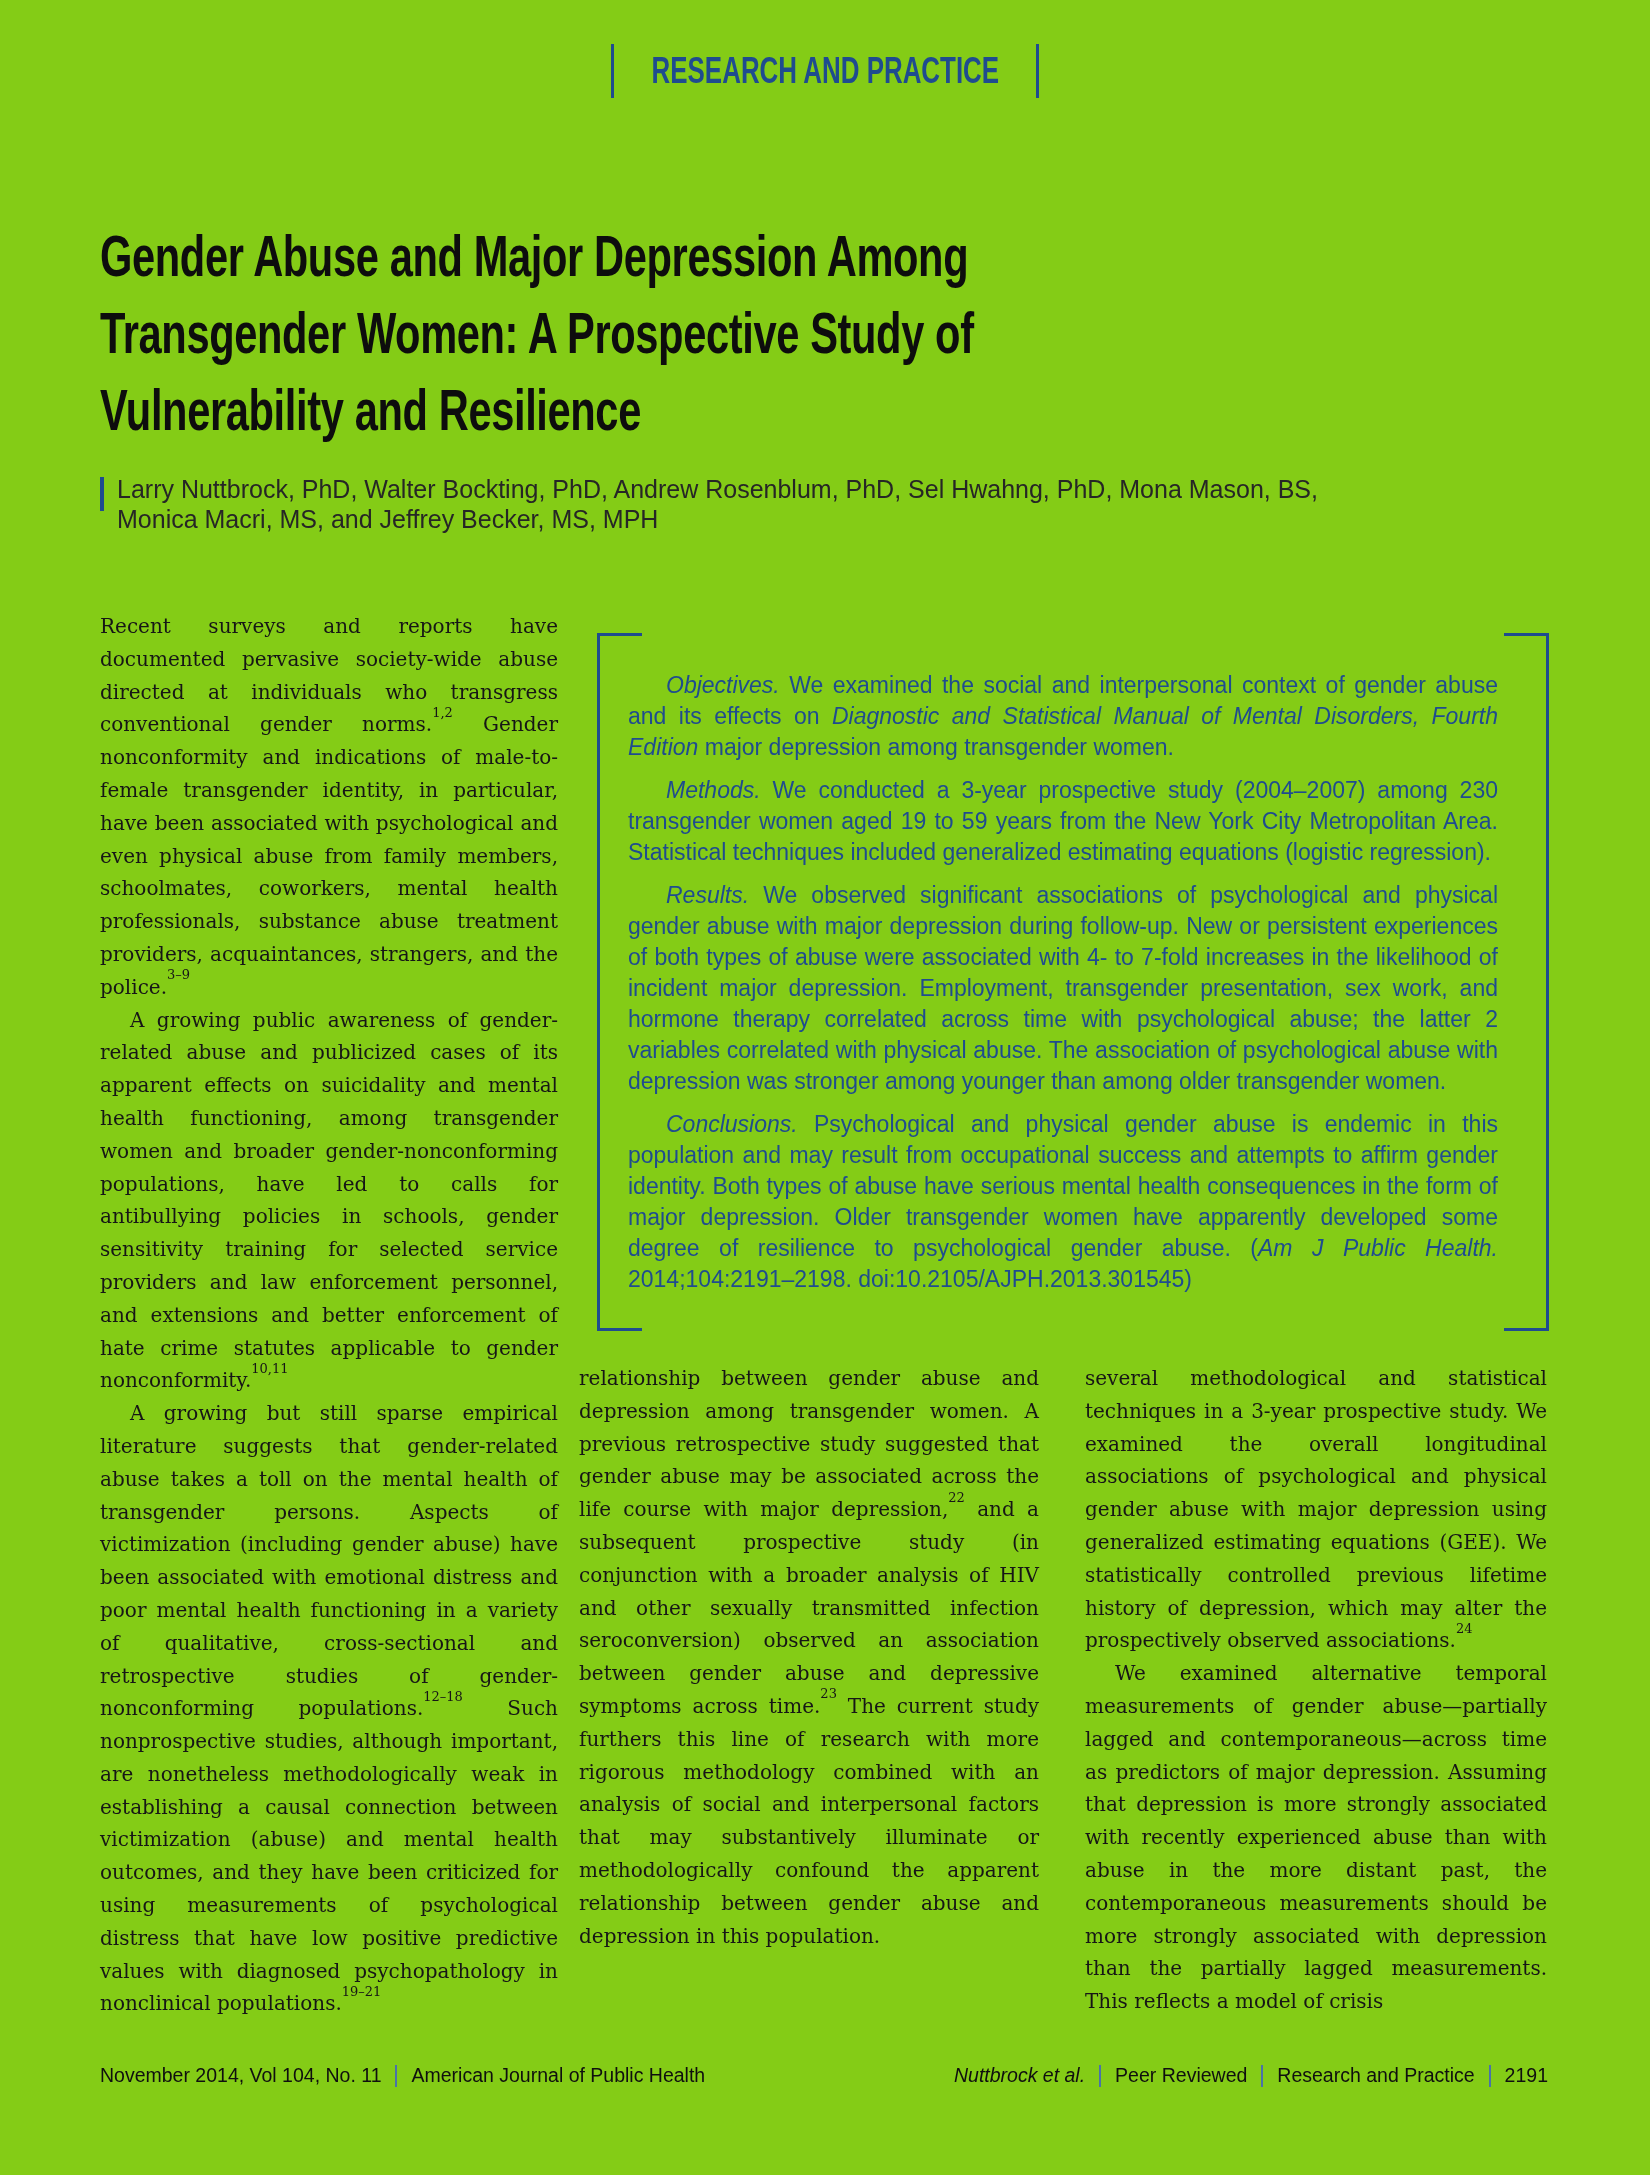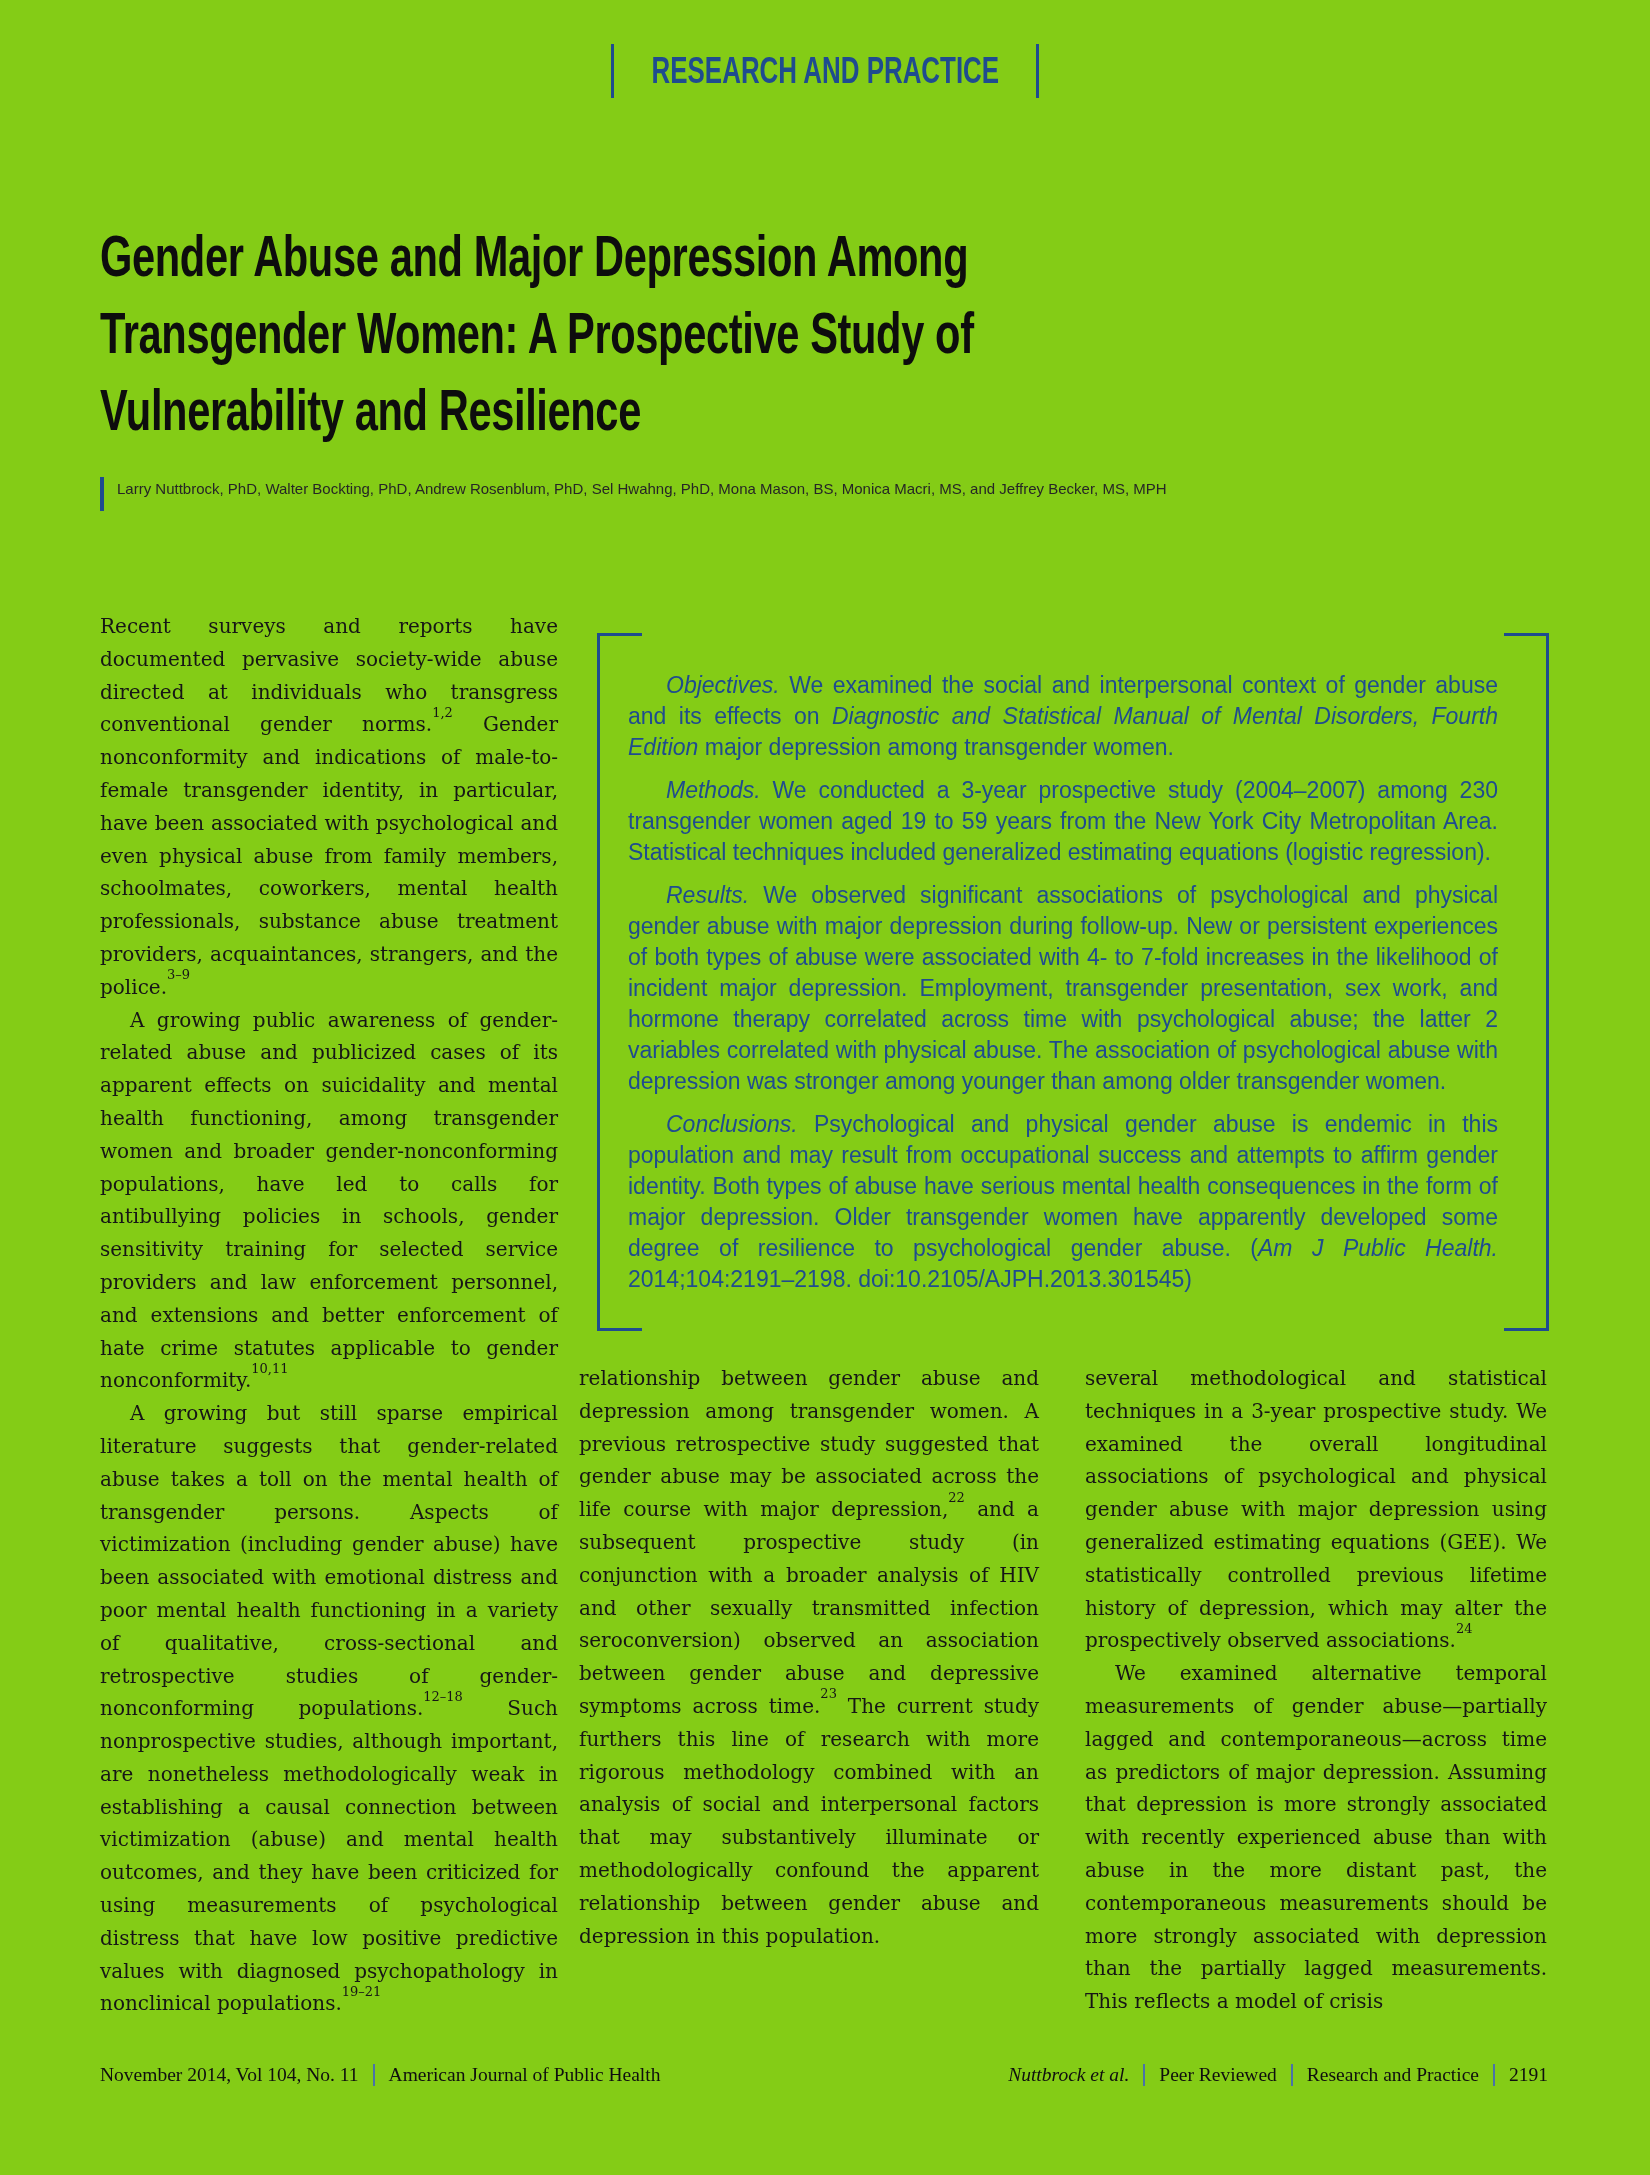--- a/index.html
+++ b/index.html
@@ -37,21 +37,21 @@
     letter-spacing: -0.5px; color: #0d0d0d;
     transform: scaleX(0.73); transform-origin: 0 0;
   }
 
   
   .authors { position: absolute; left: 100px; top: 474px; display: flex; }
   .abar { width: 4px; height: 34px; background: var(--blue); margin: 3px 13px 0 0; flex: none; }
   .atext {
     margin: 0; width: 1280px;
     font-family: "Liberation Sans", sans-serif;
-    font-size: 15px; line-height: 30px; color: #262626;
+    font-size: 25px; line-height: 30px; color: #262626;
   }
 
   
   .bodycol { position: absolute; }
   .col-left   { left: 100px;  top: 610px;  width: 458px; }
   .col-middle { left: 579px;  top: 1362px; width: 460px; }
   .col-right  { left: 1085px; top: 1362px; width: 462px; }
   .bodycol p {
     margin: 0; font-size: 20px; line-height: 32.8px;
     text-align: justify; color: #161616;
@@ -79,21 +79,21 @@
     font-size: 23px; line-height: 31px;
     color: var(--blue); text-align: justify;
   }
   .abstract-inner p { margin: 12px; text-indent: 38px; }
   .it { font-style: italic; }
 
   
   .footer {
     position: absolute; left: 100px; right: 102px; top: 2064px;
     display: flex; justify-content: space-between; align-items: center;
-    font-family: Liberation Serif, serif;
+    font-family: Liberation Sans, sans-serif;
     font-size: 19.5px; color: #0f0f0f;
   }
   .fgroup { display: flex; align-items: center; }
   .vdiv {
     display: inline-block; width: 2px; height: 22px;
     background: #4a72a8; margin: 0 14px;
   }
 </style>
 </head>
 <body>

